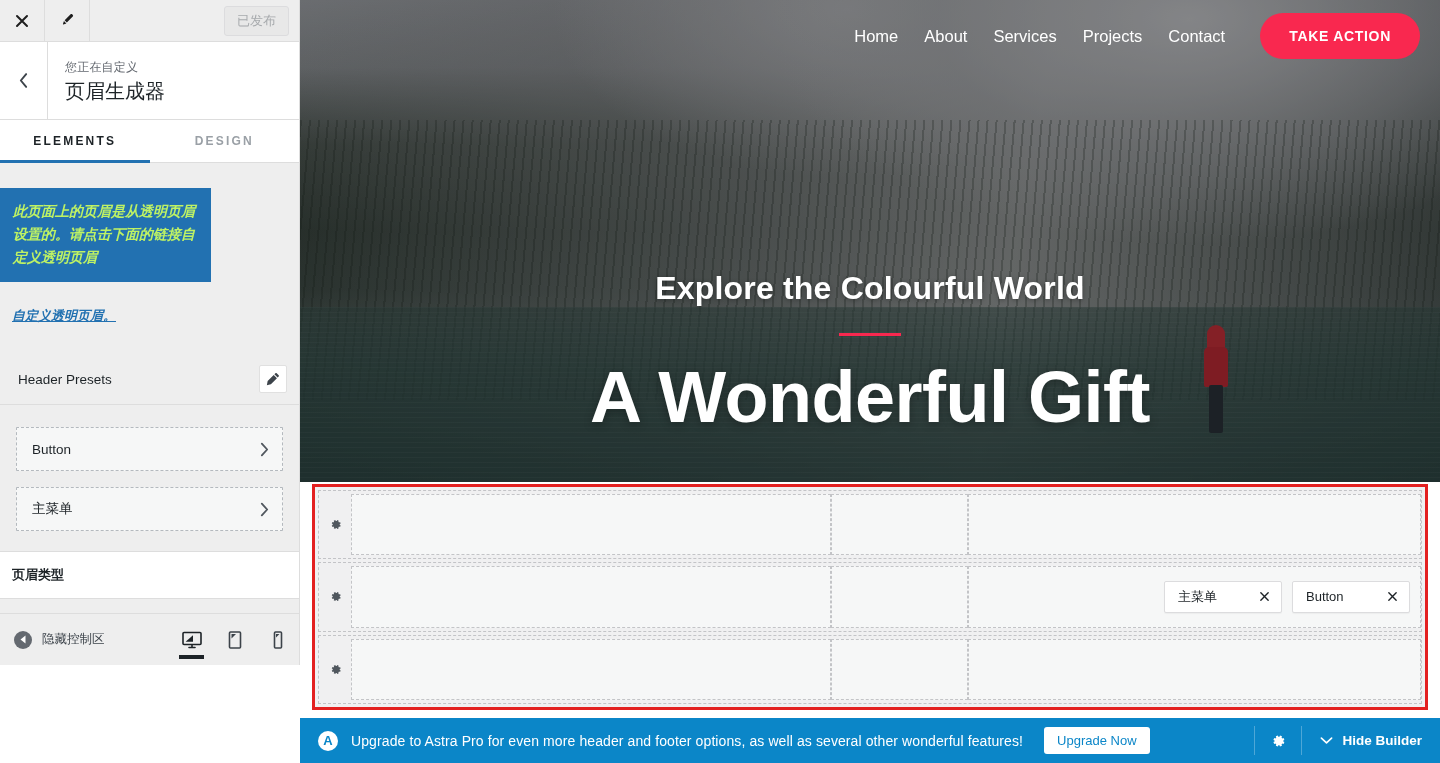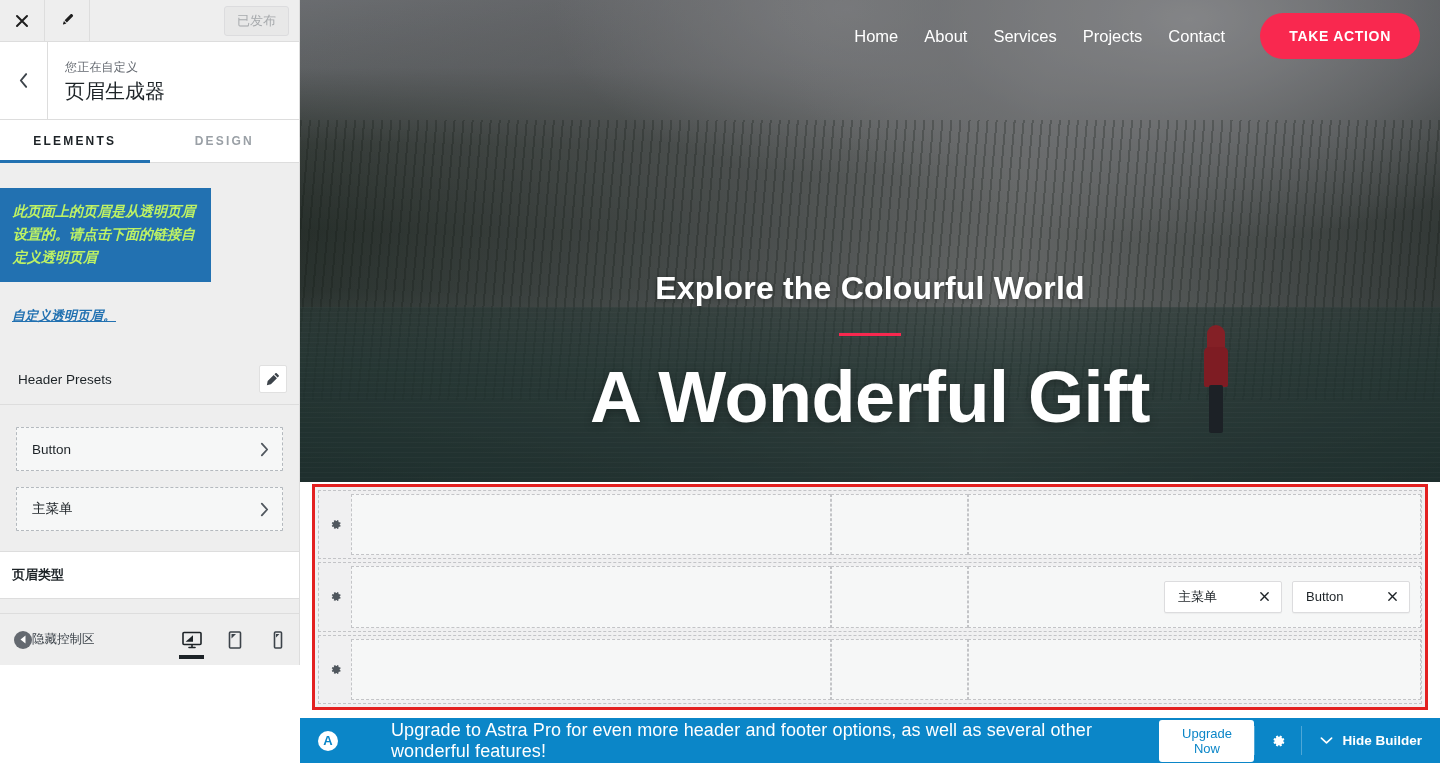--- a/index.html
+++ b/index.html
@@ -109,21 +109,21 @@
     background: #fff; border-top: 1px solid #ddd; border-bottom: 1px solid #ddd;
     padding: 14px 16px 14px 12px; margin-top: 20px;
   }
   .section-header-title { font-size: 13px; color: #1d2327; font-weight: 700; font-family: Liberation Mono, monospace; }
 
   .sb-footer {
     flex: 0 0 52px; background: #eeeeee; border-top: 1px solid #ddd;
     display: flex; align-items: stretch;
   }
   .collapse-btn {
-    display: flex; align-items: center; 
+    display: flex; align-items: center; gap: 10px;
     padding: 0 14px; cursor: pointer; flex: 1;
     font-size: 12.5px; color: #3c434a;
   }
   .collapse-circle {
     width: 18px; height: 18px; border-radius: 50%; background: #646970;
     display: flex; align-items: center; justify-content: center; color: #fff;
     flex: 0 0 18px;
   }
   .device-btns { display: flex; align-items: stretch; }
   .device-btn {
@@ -280,21 +280,21 @@
     width: 1140px; height: 45px; background: #0b86c8;
     display: flex; align-items: stretch; color: #fff;
   }
   .astra-left { display: flex; align-items: center; flex: 1; padding-left: 18px; gap: 13px; }
   .astra-logo {
     width: 20px; height: 20px; border-radius: 50%; background: #fff;
     display: flex; align-items: center; justify-content: center;
     color: #0b86c8; font-size: 13px; font-weight: 700; flex: 0 0 20px;
     font-family: "Liberation Sans", sans-serif;
   }
-  .astra-msg { font-size: 18px; letter-spacing: .1px; margin-left: 40px; }
+  .astra-msg { font-size: 14px; letter-spacing: .1px; }
   .upgrade-btn {
     background: #fff; color: #0b86c8; border: none; border-radius: 3px;
     font-size: 13px; font-weight: 400; padding: 6px 13px; cursor: pointer;
     margin-left: 8px; font-family: "Liberation Sans", sans-serif;
   }
   .astra-sep { width: 1px; background: rgba(255,255,255,.28); margin: 8px 0; }
   .astra-gear {
     width: 46px; display: flex; align-items: center; justify-content: center;
     cursor: pointer; color: #fff;
   }

